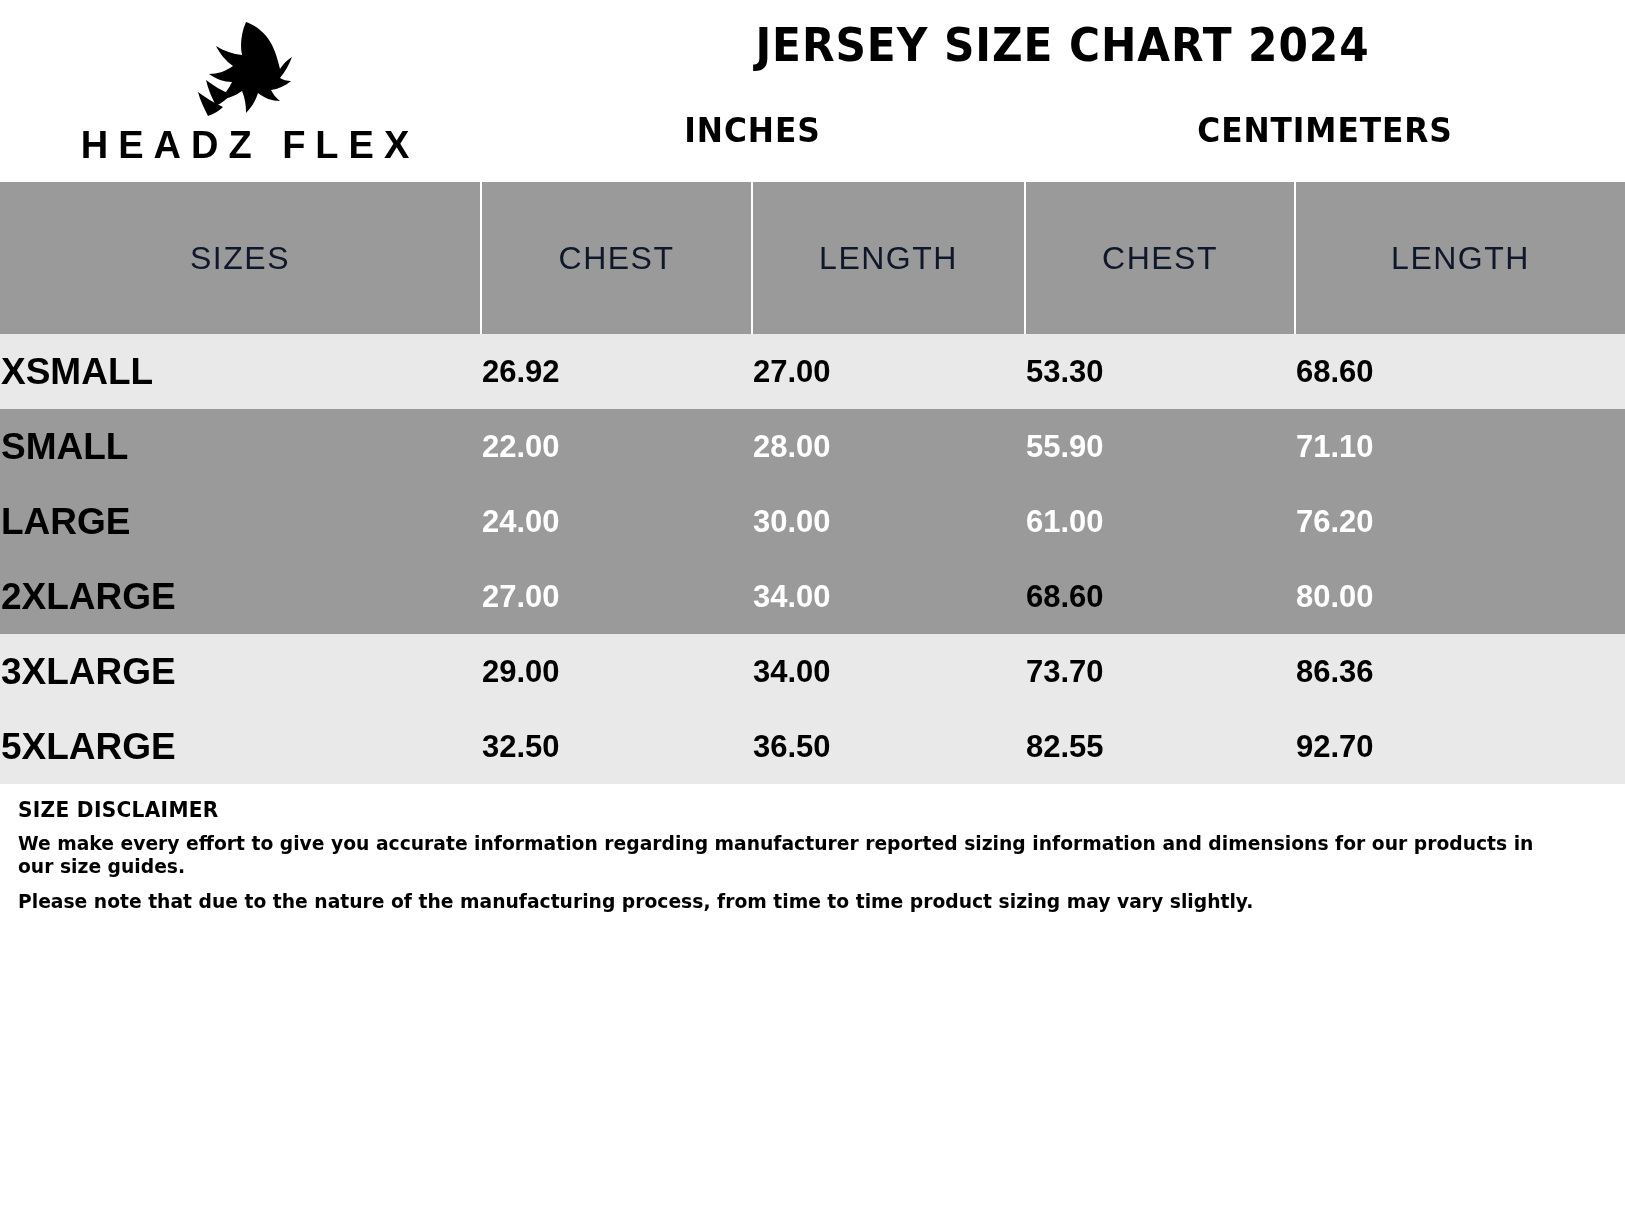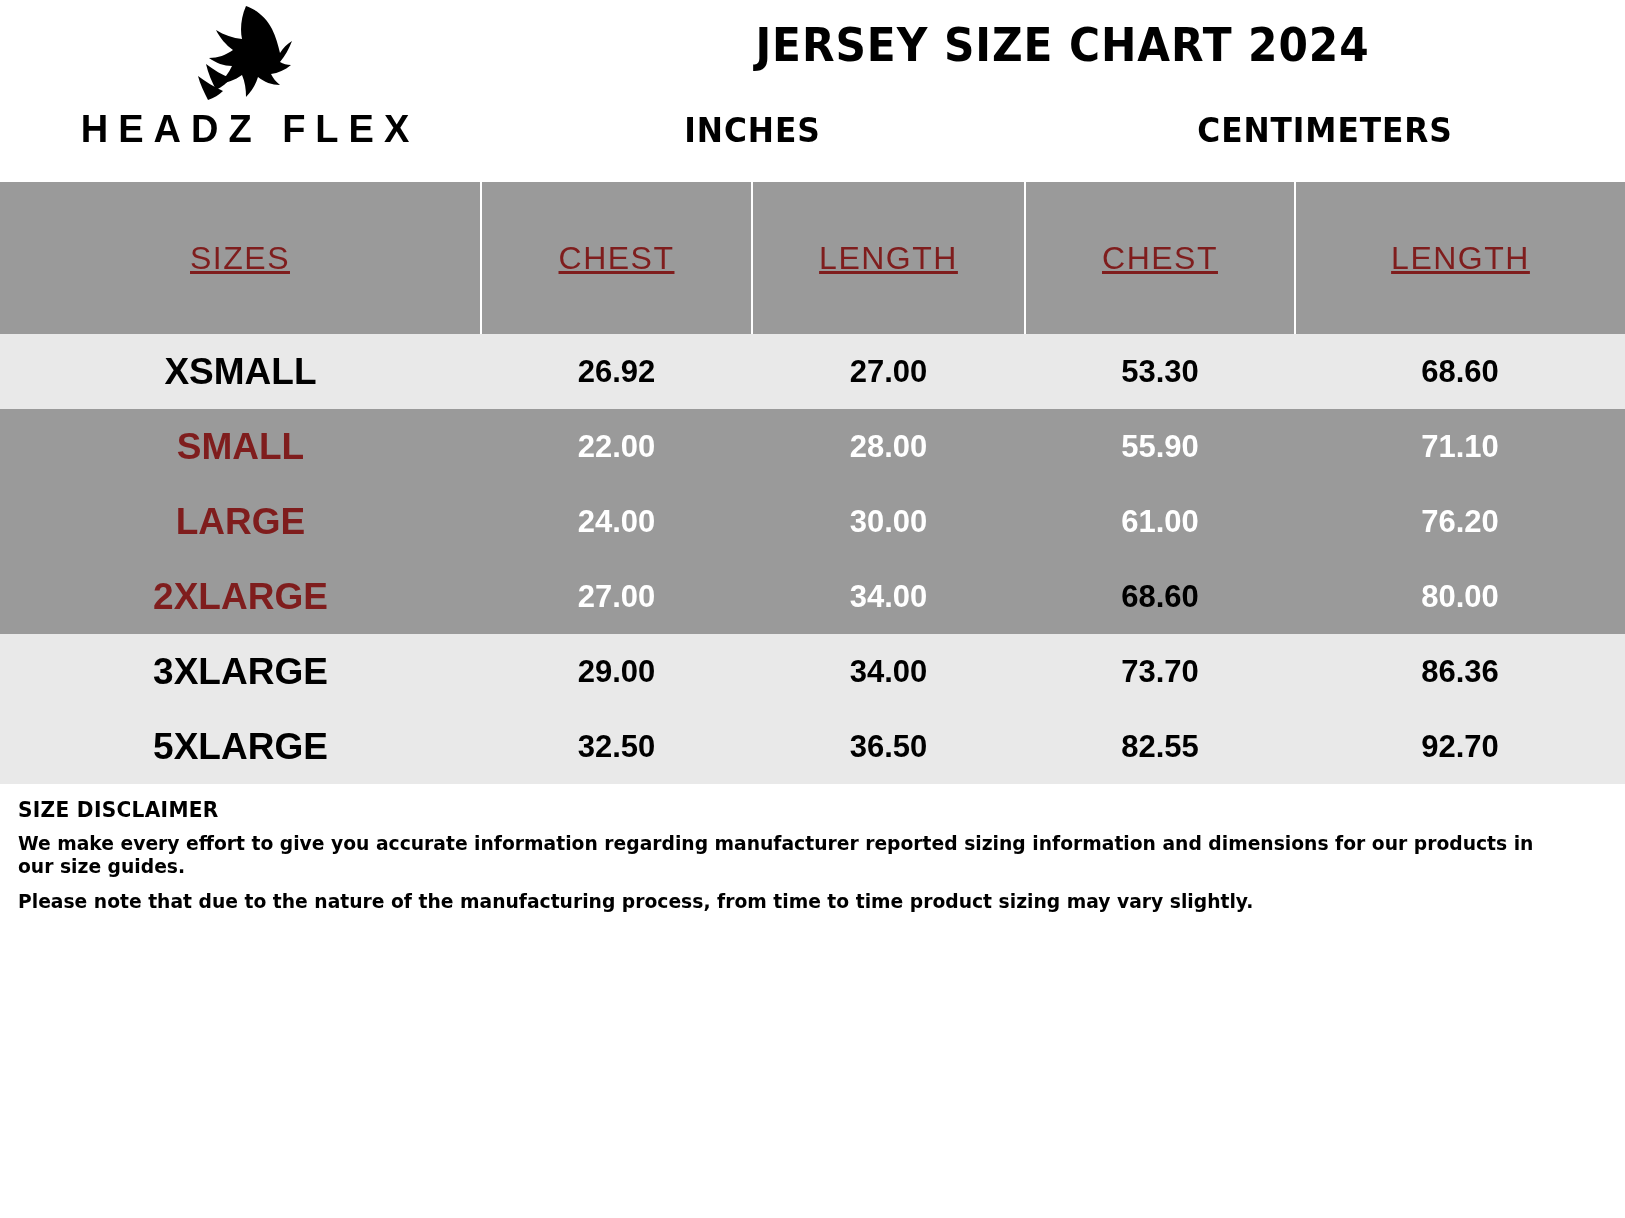--- a/index.html
+++ b/index.html
@@ -22,21 +22,21 @@
 
   
   .header {
     position: relative;
     height: 182px;
     width: 100%;
   }
   .brand {
     position: absolute;
     left: 0;
-    top: 0;
+    top: 16px;
     width: 500px;
     height: 182px;
   }
   .brand-mark {
     position: absolute;
     left: 188px;
     top: 4px;
     width: 110px;
     height: 98px;
   }
@@ -99,46 +99,44 @@
     table-layout: fixed;
   }
   table.size-table col.c-size   { width: 481px; }
   table.size-table col.c-in-ch  { width: 271px; }
   table.size-table col.c-in-len { width: 273px; }
   table.size-table col.c-cm-ch  { width: 270px; }
   table.size-table col.c-cm-len { width: 330px; }
 
   thead th {
     background: #9a9a9a;
-    color: #7f1d1d;
+    color: #0f172a;
     height: 150px;
     font-weight: normal;
     font-size: 32px;
     letter-spacing: 1.5px;
     border-right: 2px solid #ffffff;
     font-family: "Liberation Sans", sans-serif;
-    text-decoration: underline;
   }
   thead th:last-child { border-right: none; }
 
   tbody tr { height: 75px; }
   tbody tr.light { background: #e9e9e9; color: #000000; }
   tbody tr.dark  { background: #9a9a9a; color: #ffffff; }
 
   tbody td {
     font-size: 31px;
     font-weight: bold;
-    text-align: center;
     font-family: "Liberation Sans", sans-serif;
   }
   tbody td.size-cell {
     font-size: 37px;
     font-weight: bold;
   }
-  tbody tr.dark td.size-cell { color: #7f1d1d; }
+  tbody tr.dark td.size-cell { color: #000000; }
   tbody td.dark-num { color: #000000; }
 
   
   .disclaimer {
     padding: 14px 18px 0 18px;
     font-family: "DejaVu Sans", sans-serif;
     color: #000000;
   }
   .disclaimer .d-title {
     font-size: 21px;

